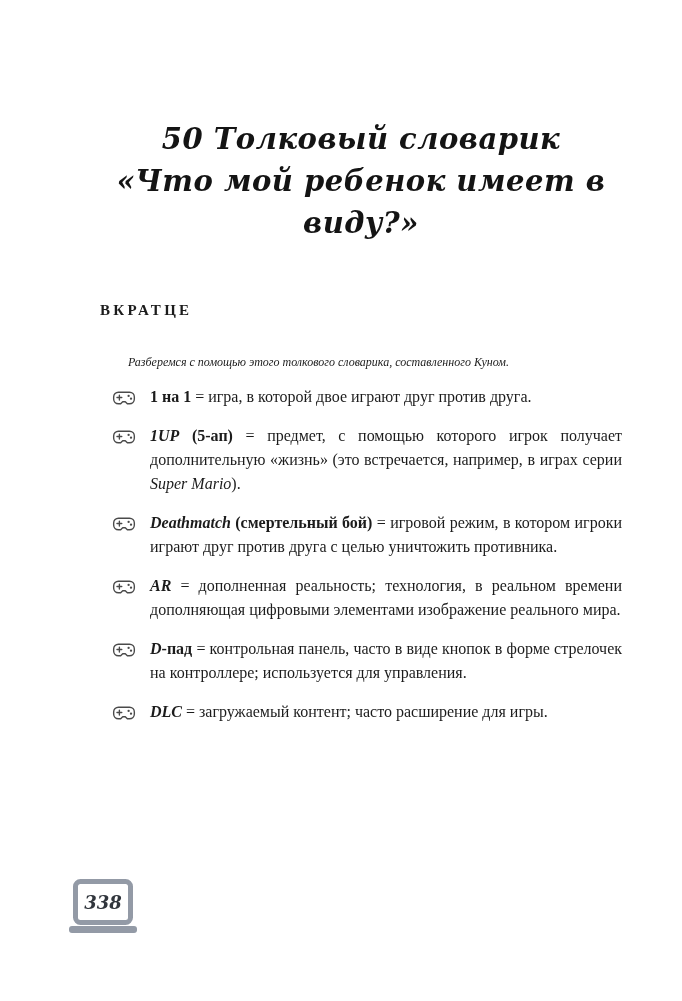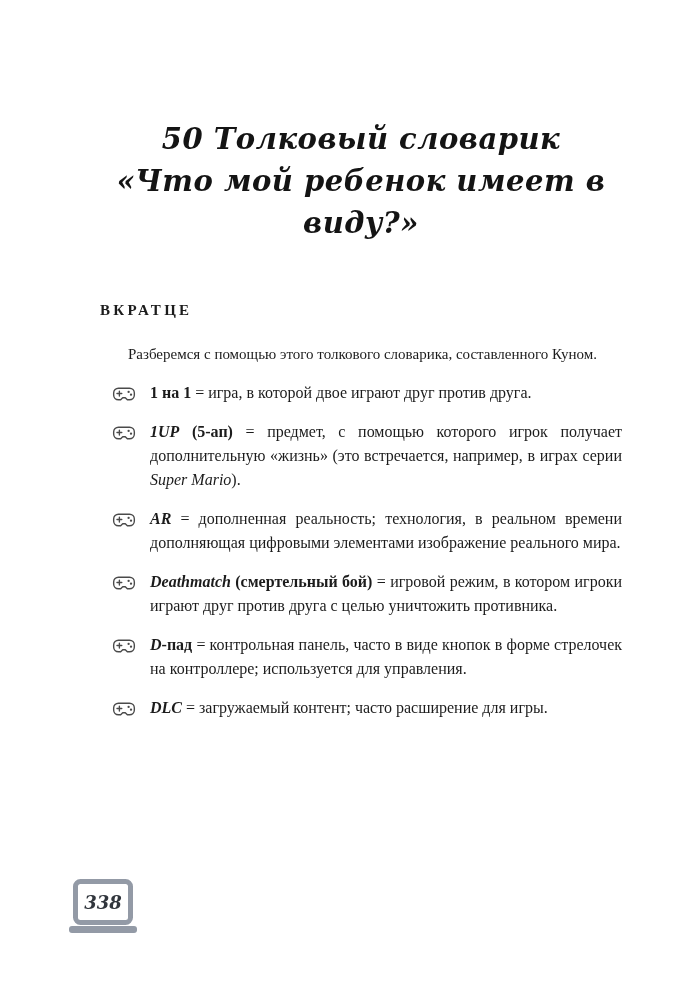--- a/index.html
+++ b/index.html
@@ -35,25 +35,26 @@
     text-align: left;
     font-family: "Liberation Serif", serif;
     font-weight: 700;
     font-size: 15px;
     letter-spacing: 0.22em;
     color: #1c1c1c;
   }
   .heading-brief { margin-top: 58px; }
   .heading-answer { margin-top: 46px; }
   .intro-paragraph {
-    margin-top: 24px;
-    font-size: 15px;
+    margin-top: 34px;
+    font-size: 12px;
     line-height: 1.5;
     text-align: justify;
     text-indent: 28px;
+    font-style: italic;
   }
   .glossary {
     margin-top: 14px;
   }
   .entry {
     position: relative;
     padding-left: 50px;
     margin-bottom: 15px;
     font-size: 16px;
     line-height: 1.5;
@@ -142,33 +143,33 @@
 
   <div class="entry">
     <span class="gp-icon">
       <svg width="24" height="16" viewBox="0 0 26 17" aria-hidden="true">
         <path d="M7 2.2 h12 a5.2 5.2 0 0 1 5.2 5.2 v2.2 a5.2 5.2 0 0 1 -5.2 5.2 h-2.4 l-2.2-2.2 h-2.8 l-2.2 2.2 h-2.4 a5.2 5.2 0 0 1 -5.2-5.2 v-2.2 a5.2 5.2 0 0 1 5.2-5.2 z" fill="none" stroke="#4a4a4a" stroke-width="1.5" stroke-linejoin="round"></path>
         <path d="M8 5.4 v5.2 M5.4 8 h5.2" stroke="#4a4a4a" stroke-width="1.5" stroke-linecap="round"></path>
         <circle cx="18" cy="6.3" r="1.25" fill="#4a4a4a"></circle>
         <circle cx="20.6" cy="9.2" r="1.25" fill="#4a4a4a"></circle>
       </svg>
     </span>
+    <span class="entry-text"><span class="seg-bold-italic">Deathmatch</span><span class="seg-bold"> (смертельный бой)</span><span class="seg-normal"> = игровой режим, в котором игроки играют друг против друга с целью уничтожить противника.</span></span>
+  </div>
+
+  <div class="entry">
+    <span class="gp-icon">
+      <svg width="24" height="16" viewBox="0 0 26 17" aria-hidden="true">
+        <path d="M7 2.2 h12 a5.2 5.2 0 0 1 5.2 5.2 v2.2 a5.2 5.2 0 0 1 -5.2 5.2 h-2.4 l-2.2-2.2 h-2.8 l-2.2 2.2 h-2.4 a5.2 5.2 0 0 1 -5.2-5.2 v-2.2 a5.2 5.2 0 0 1 5.2-5.2 z" fill="none" stroke="#4a4a4a" stroke-width="1.5" stroke-linejoin="round"></path>
+        <path d="M8 5.4 v5.2 M5.4 8 h5.2" stroke="#4a4a4a" stroke-width="1.5" stroke-linecap="round"></path>
+        <circle cx="18" cy="6.3" r="1.25" fill="#4a4a4a"></circle>
+        <circle cx="20.6" cy="9.2" r="1.25" fill="#4a4a4a"></circle>
+      </svg>
+    </span>
     <span class="entry-text"><span class="seg-bold-italic">AR</span><span class="seg-normal"> = дополненная реальность; технология, в реальном времени дополняющая цифровыми элементами изображение реального мира.</span></span>
-  </div>
-
-  <div class="entry">
-    <span class="gp-icon">
-      <svg width="24" height="16" viewBox="0 0 26 17" aria-hidden="true">
-        <path d="M7 2.2 h12 a5.2 5.2 0 0 1 5.2 5.2 v2.2 a5.2 5.2 0 0 1 -5.2 5.2 h-2.4 l-2.2-2.2 h-2.8 l-2.2 2.2 h-2.4 a5.2 5.2 0 0 1 -5.2-5.2 v-2.2 a5.2 5.2 0 0 1 5.2-5.2 z" fill="none" stroke="#4a4a4a" stroke-width="1.5" stroke-linejoin="round"></path>
-        <path d="M8 5.4 v5.2 M5.4 8 h5.2" stroke="#4a4a4a" stroke-width="1.5" stroke-linecap="round"></path>
-        <circle cx="18" cy="6.3" r="1.25" fill="#4a4a4a"></circle>
-        <circle cx="20.6" cy="9.2" r="1.25" fill="#4a4a4a"></circle>
-      </svg>
-    </span>
-    <span class="entry-text"><span class="seg-bold-italic">Deathmatch</span><span class="seg-bold"> (смертельный бой)</span><span class="seg-normal"> = игровой режим, в котором игроки играют друг против друга с целью уничтожить противника.</span></span>
   </div>
 
   <div class="entry">
     <span class="gp-icon">
       <svg width="24" height="16" viewBox="0 0 26 17" aria-hidden="true">
         <path d="M7 2.2 h12 a5.2 5.2 0 0 1 5.2 5.2 v2.2 a5.2 5.2 0 0 1 -5.2 5.2 h-2.4 l-2.2-2.2 h-2.8 l-2.2 2.2 h-2.4 a5.2 5.2 0 0 1 -5.2-5.2 v-2.2 a5.2 5.2 0 0 1 5.2-5.2 z" fill="none" stroke="#4a4a4a" stroke-width="1.5" stroke-linejoin="round"></path>
         <path d="M8 5.4 v5.2 M5.4 8 h5.2" stroke="#4a4a4a" stroke-width="1.5" stroke-linecap="round"></path>
         <circle cx="18" cy="6.3" r="1.25" fill="#4a4a4a"></circle>
         <circle cx="20.6" cy="9.2" r="1.25" fill="#4a4a4a"></circle>
       </svg>

